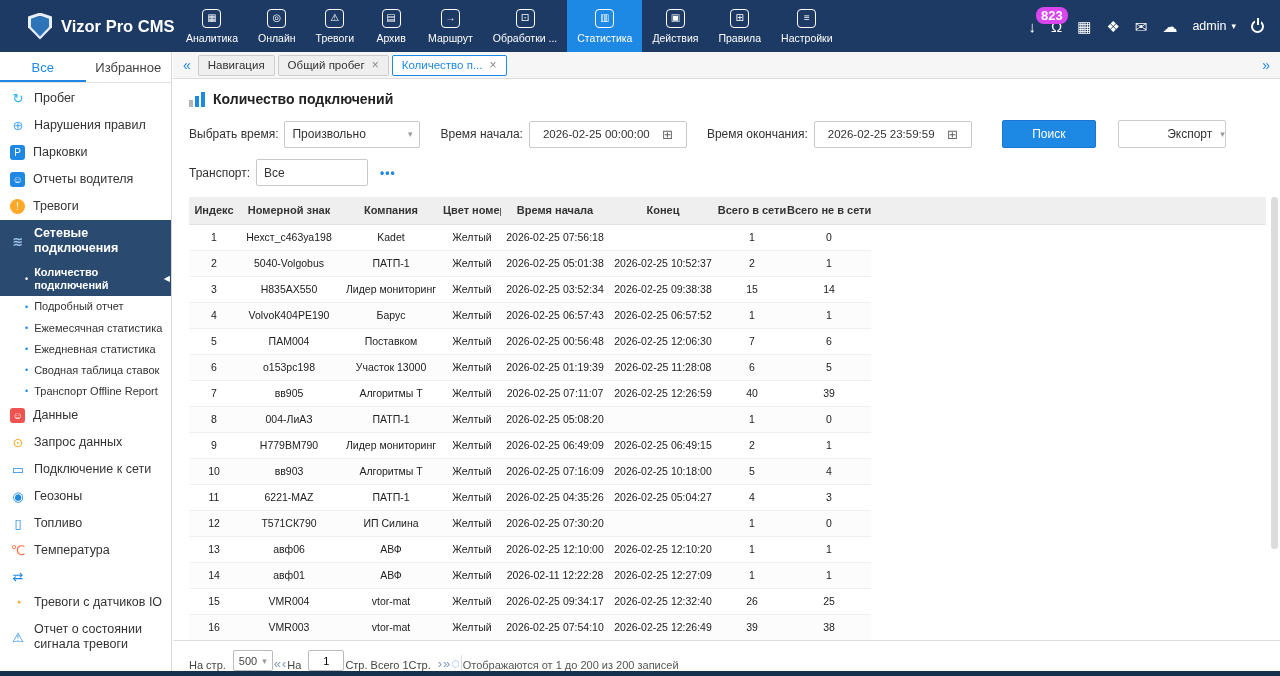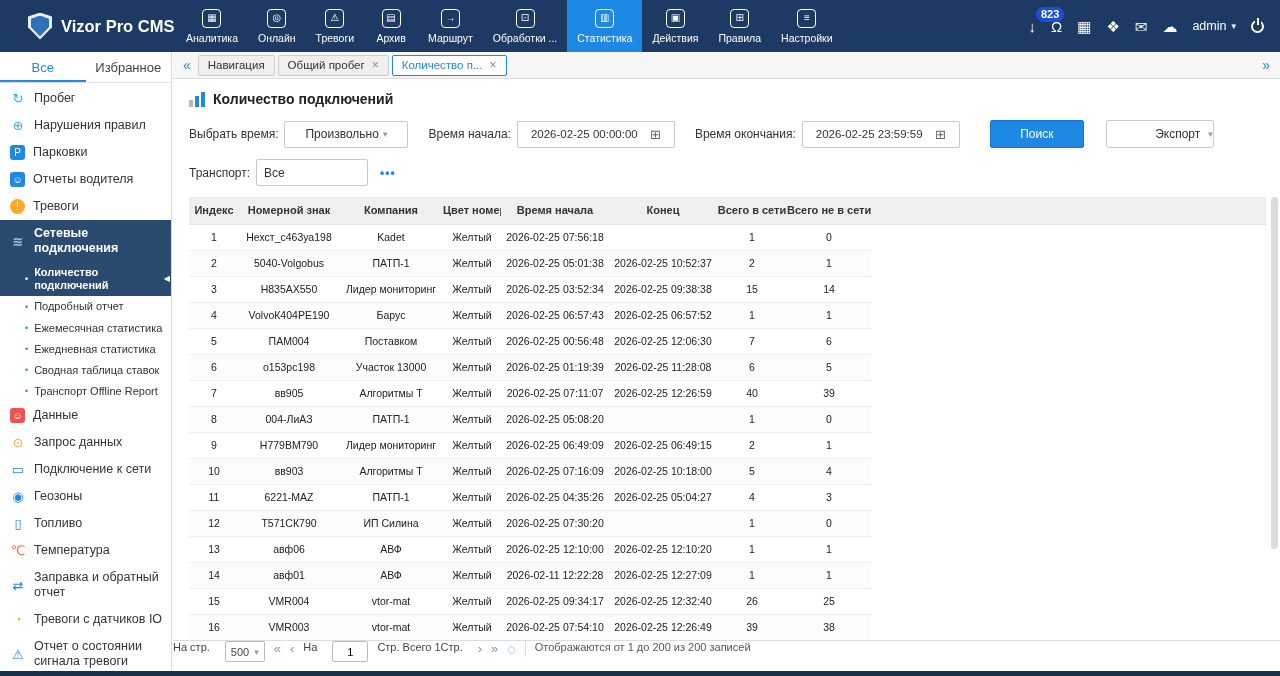--- a/index.html
+++ b/index.html
@@ -19,21 +19,21 @@
   .top-nav { display:flex; align-items:stretch; }
   .nav-item { padding:0 10px; min-width:54px; display:flex; flex-direction:column; align-items:center;
     justify-content:center; gap:4px; cursor:pointer; }
   .nav-item.active { background:#1e88e5; }
   .nav-icon { width:19px; height:19px; border:1.5px solid #fff; border-radius:4px; font-size:10px;
     line-height:16px; text-align:center; color:#fff; }
   .nav-label { font-size:10.5px; white-space:nowrap; }
   .topbar-right { margin-left:auto; display:flex; align-items:center; gap:15px; padding-right:16px; }
   .tb-icons { display:flex; align-items:center; gap:15px; }
   .tb-icon { font-size:15px; position:relative; cursor:pointer; line-height:1; }
-  .badge { position:absolute; top:-12px; left:-15px; background:#1d4ed8; color:#fff; font-size:11px;
+  .badge { position:absolute; top:-12px; left:-15px; background:#d946ef; color:#fff; font-size:13px;
     font-weight:bold; border-radius:8px; padding:2px 5px; white-space:nowrap; }
   .admin { display:flex; align-items:center; gap:5px; font-size:12.5px; cursor:pointer; }
   .caret { font-size:9px; }
   .power { width:13px; height:13px; border:2px solid #fff; border-radius:50%; position:relative; cursor:pointer; }
   .power::after { content:""; position:absolute; left:50%; top:-4px; transform:translateX(-50%);
     width:2px; height:7px; background:#fff; border-left:2px solid #1c3a63; border-right:2px solid #1c3a63; }
 
   
   .sidebar { position:absolute; top:52px; left:0; width:172px; bottom:5px; background:#fff;
     border-right:1px solid #d8d8d8; overflow:hidden; }
@@ -74,22 +74,22 @@
     color:#222; margin:4px 0 13px; }
   .chart-icon { display:inline-flex; align-items:flex-end; gap:2px; height:15px; }
   .chart-icon i { display:block; width:4px; background:#b5b5b5; }
   .chart-icon i:nth-child(1){ height:7px; }
   .chart-icon i:nth-child(2){ height:11px; background:#1e88e5; }
   .chart-icon i:nth-child(3){ height:15px; background:#1e88e5; }
 
   .filters-row { display:flex; align-items:center; margin-bottom:11px; font-size:12px; color:#333; }
   .flabel { margin-right:6px; white-space:nowrap; }
   .ml { margin-left:20px; }
-  .select-box { width:124px; height:27px; border:1px solid #c9c9c9; border-radius:2px; background:#fff;
-    display:flex; align-items:center; justify-content:space-between; padding:0 20px; cursor:pointer; }
+  .select-box { width:136px; height:27px; border:1px solid #c9c9c9; border-radius:2px; background:#fff;
+    display:flex; align-items:center; justify-content:space-between; padding:0 7px; cursor:pointer; }
   .arr { color:#999; font-size:9px; }
   .date-input { width:158px; height:27px; border:1px solid #c9c9c9; border-radius:2px; display:flex;
     align-items:center; justify-content:space-between; padding:0 13px; font-size:11.5px; cursor:text; }
   .cal { color:#666; font-size:13px; cursor:pointer; }
   .btn-primary { margin-left:30px; width:94px; height:28px; background:#1e88e5; border:1px solid #1976d2;
     color:#fff; font-size:12px; border-radius:2px; cursor:pointer; font-family:inherit; }
   .btn-export { margin-left:22px; width:108px; height:28px; background:#fff; border:1px solid #ccc;
     border-radius:2px; display:flex; align-items:center; justify-content:flex-end; gap:8px; cursor:pointer; }
   .transport-input { width:112px; height:27px; border:1px solid #c9c9c9; border-radius:2px; padding:0 7px;
     font-size:12px; font-family:inherit; color:#333; }
@@ -98,21 +98,21 @@
   .table-wrap { margin-right:14px; }
   table { width:100%; border-collapse:collapse; table-layout:fixed; }
   th { background:#efefef; height:27px; font-size:11px; font-weight:bold; color:#333; text-align:center;
     white-space:nowrap; overflow:hidden; border-bottom:1px solid #e2e2e2; }
   td { height:26px; font-size:10.5px; color:#222; text-align:center; white-space:nowrap; overflow:hidden;
     border-bottom:1px solid #efefef; }
   tbody tr:nth-child(even) td { background:#fcfcfc; }
   td.filler { background:#fff !important; border-bottom:none; }
 
   .pagination { position:absolute; left:0; right:0; bottom:0; height:31px; border-top:1px solid #ddd;
-    background:#fff; display:flex; align-items:flex-start; gap:9px; font-size:11px; color:#444; }
+    background:#fff; display:flex; align-items:flex-end; gap:1px; padding-left:16px; font-size:11px; color:#444; }
   .pg-select { border:1px solid #bbb; border-radius:2px; height:21px; display:flex; align-items:center;
     gap:5px; padding:0 5px; cursor:pointer; background:#fff; }
   .pg-arrow { color:#7d98b3; font-size:13px; cursor:pointer; }
   .pg-input { width:36px; height:21px; border:1px solid #bbb; border-radius:2px; text-align:center;
     font-size:11px; font-family:inherit; }
   .spinner { color:#1e88e5; font-size:14px; cursor:pointer; }
   .pg-divider { width:1px; height:16px; background:#ddd; }
   .records { color:#555; }
 
   .v-scroll { position:absolute; right:2px; top:118px; bottom:45px; width:7px; }
@@ -265,21 +265,20 @@
         <div class="menu-item">
           <span class="mi-icon" style="color: rgb(30, 136, 229);">▯</span>
           <span>Топливо</span>
         </div>
         <div class="menu-item">
           <span class="mi-icon" style="color: rgb(255, 112, 67);">℃</span>
           <span>Температура</span>
         </div>
         <div class="menu-item">
           <span class="mi-icon" style="color: rgb(30, 136, 229);">⇄</span>
-          <span>Заправка и обратный отчет</span>
         </div>
         <div class="menu-item">
           <span class="mi-icon" style="color: rgb(255, 167, 38);">◔</span>
           <span>Тревоги с датчиков IO</span>
         </div>
         <div class="menu-item">
           <span class="mi-icon" style="color: rgb(30, 136, 229);">⚠</span>
           <span>Отчет о состоянии сигнала тревоги</span>
         </div>
       </div>

